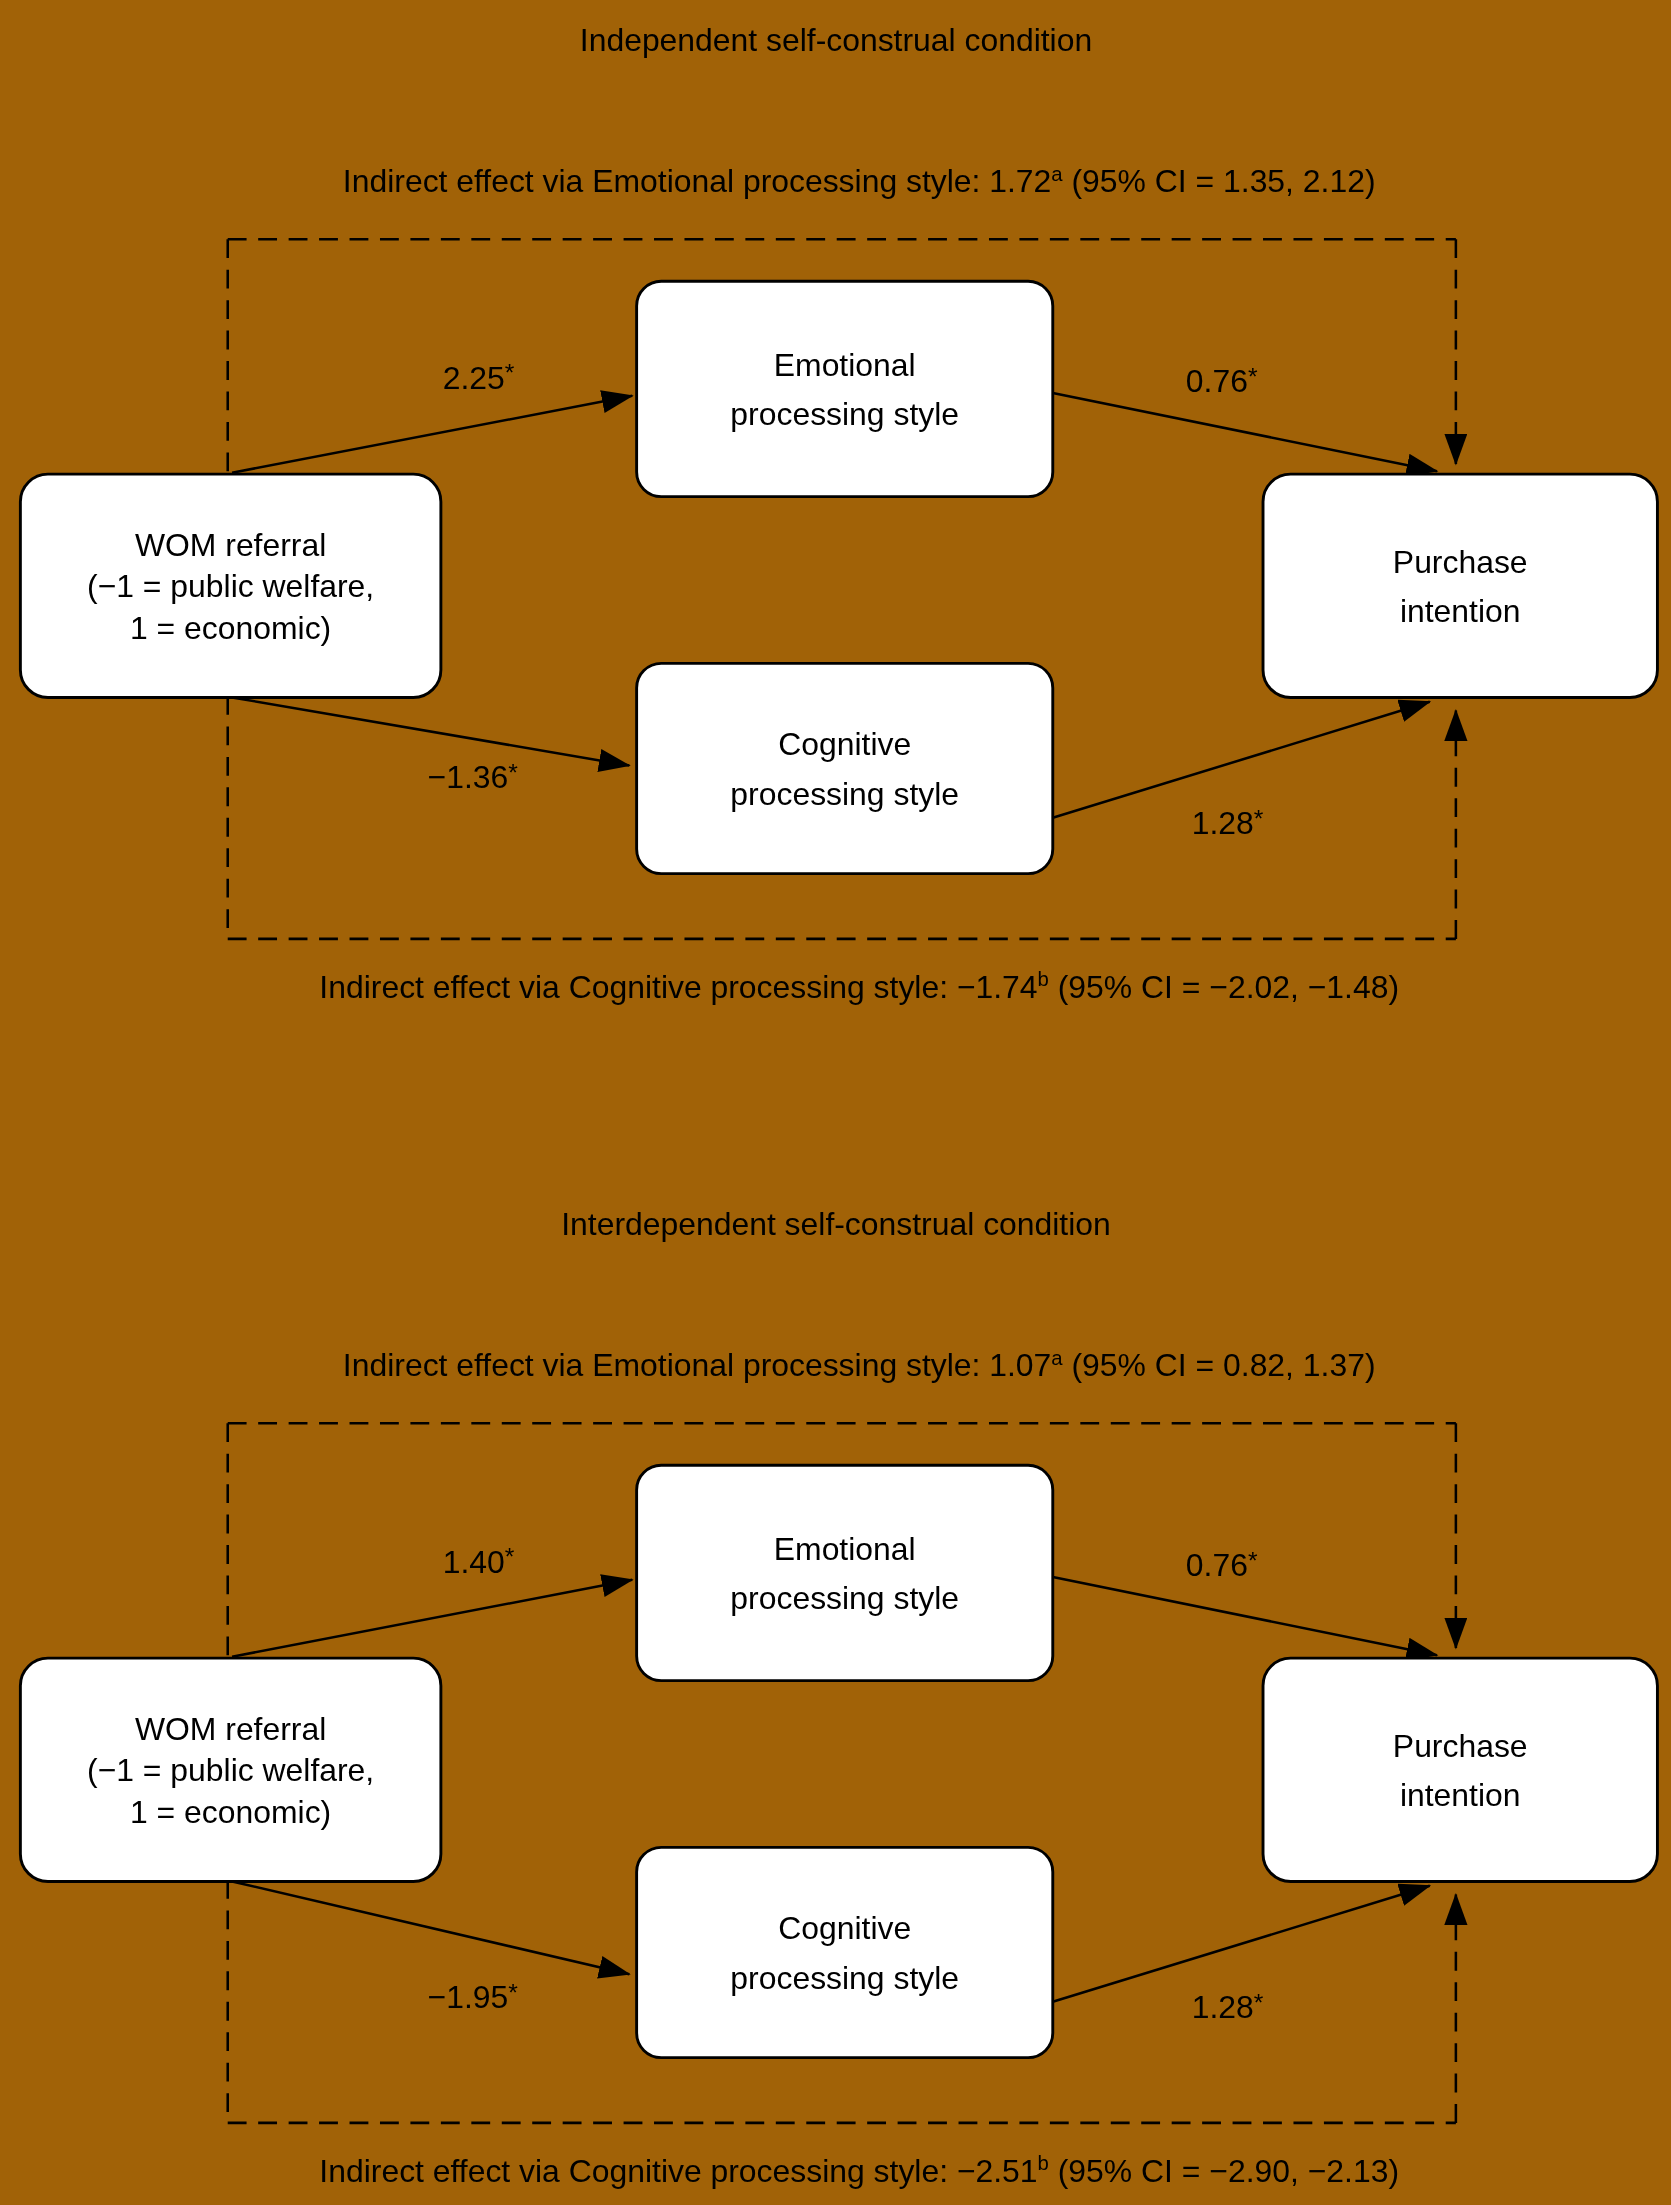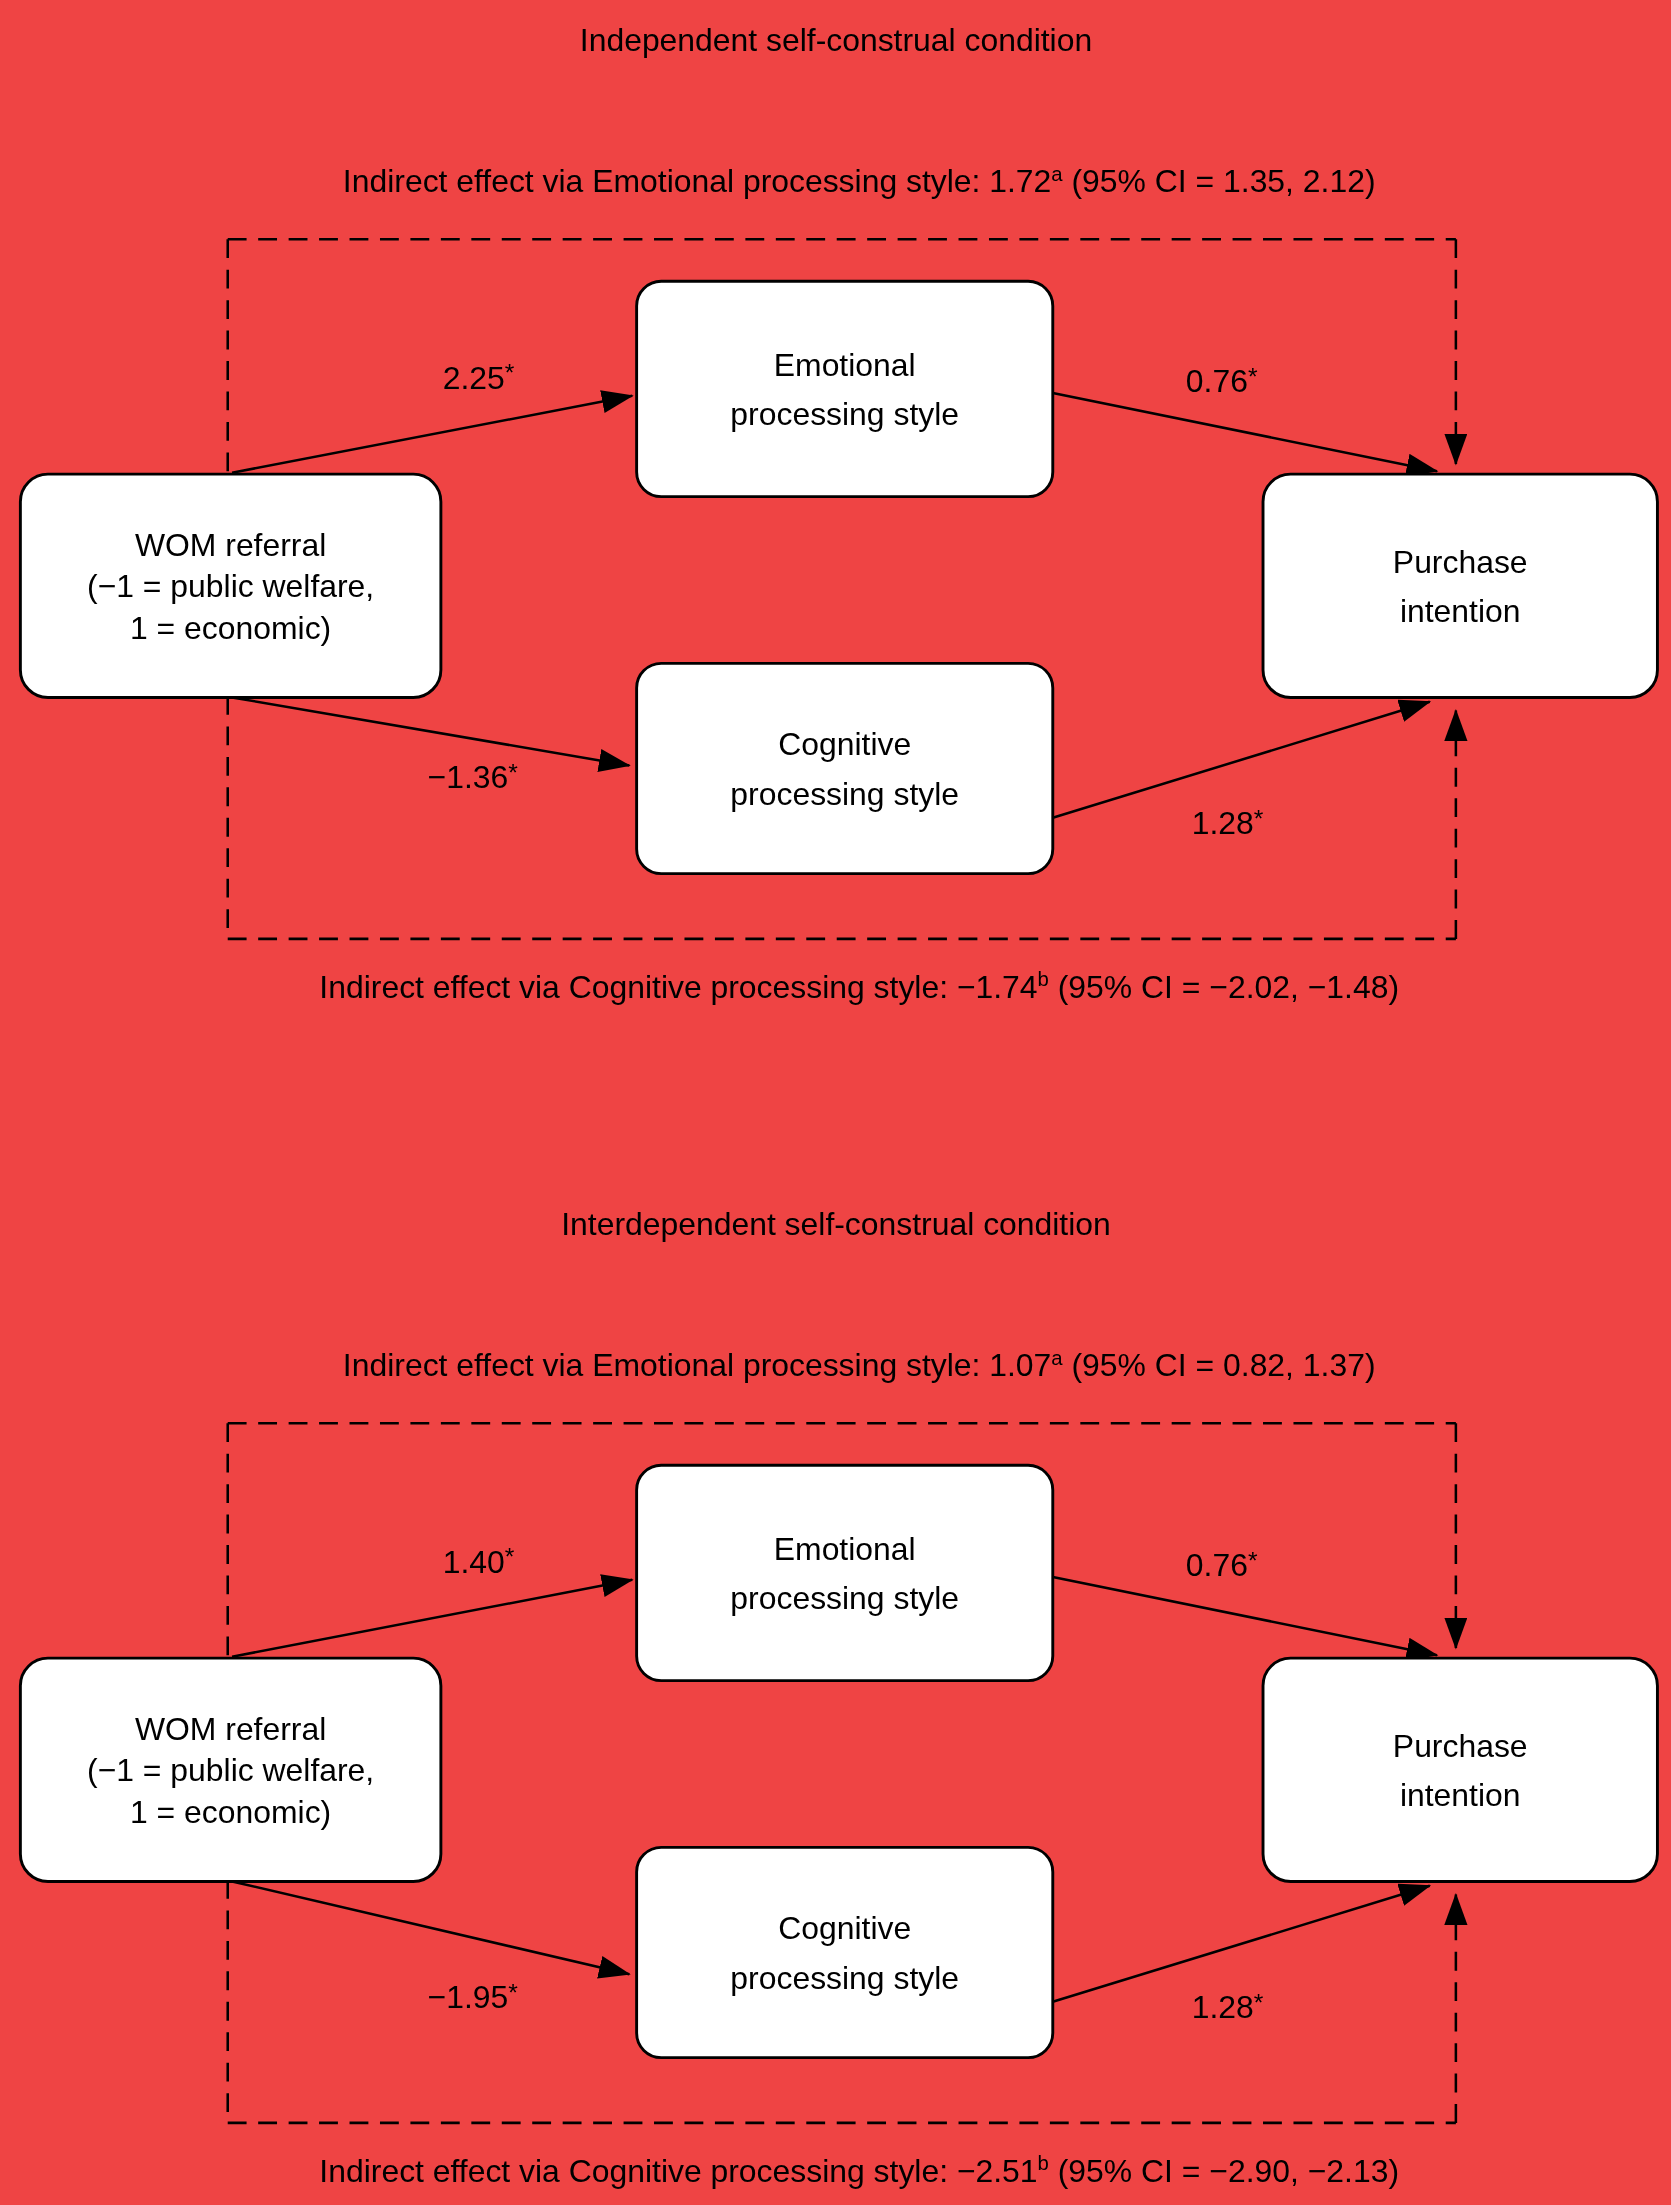--- a/index.html
+++ b/index.html
@@ -1,19 +1,19 @@
 <!DOCTYPE html>
 <html style="font-size:11.6px"><head>
 <meta charset="utf-8">
 <style>
   html,body{margin:0;padding:0;background:#ffffff;}
   .page{
     position:relative;
     width:1672px;height:2205px;
-    background:#ef4444;
+    background:#a16207;
     overflow:hidden;
     font-family:"Liberation Sans",sans-serif;
     text-decoration:underline;
   }
   svg.panel{position:absolute;left:0;}
   svg.panel text{
     fill:#000000;
     font-family:"Liberation Sans",sans-serif;
     font-size:44px;
   }

